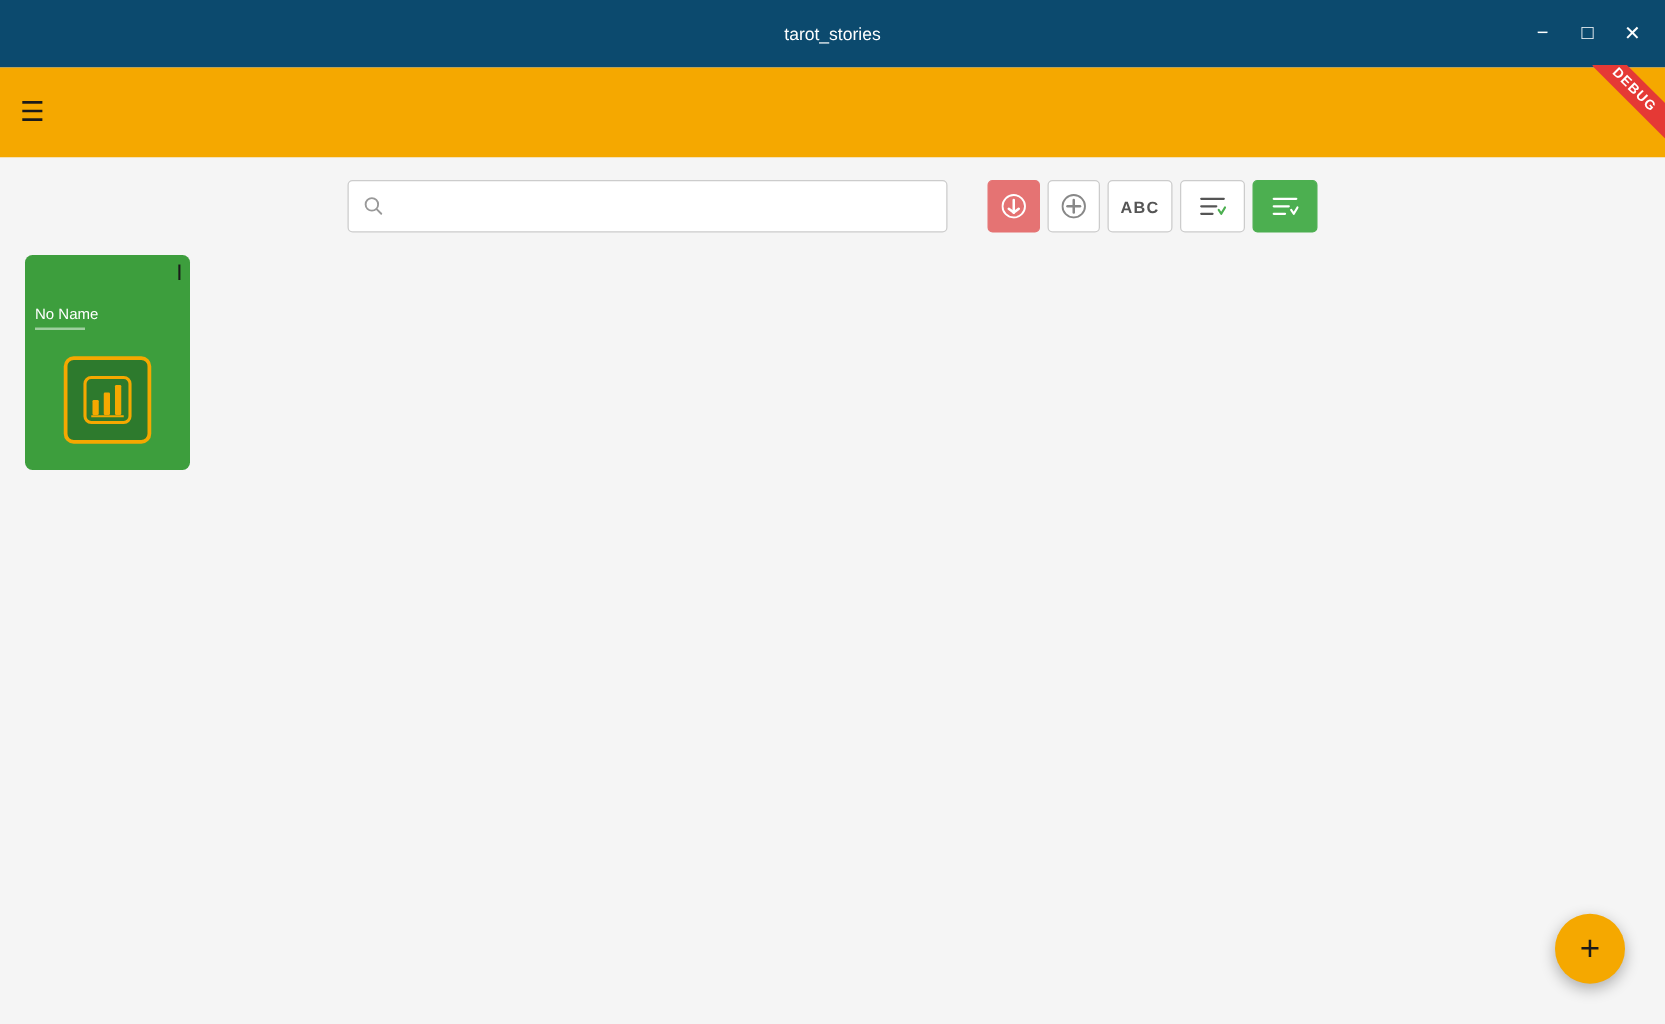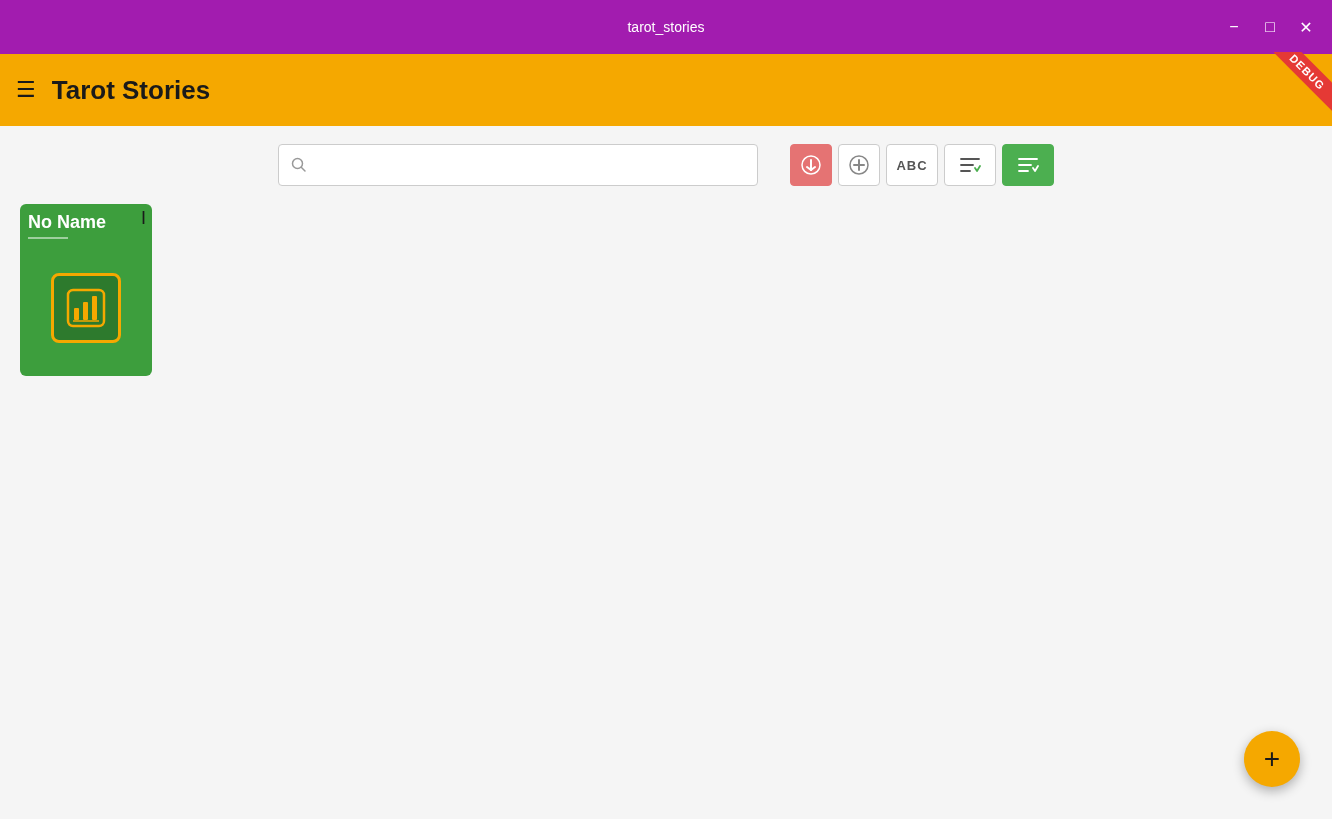--- a/index.html
+++ b/index.html
@@ -9,21 +9,21 @@
       height: 819px;
       background: #f0f0f0;
       font-family: 'Segoe UI', Arial, sans-serif;
       overflow: hidden;
     }
 
     
     .titlebar {
       width: 100%;
       height: 54px;
-      background: #a21caf;
+      background: #0c4a6e;
       display: flex;
       align-items: center;
       justify-content: center;
       position: relative;
     }
 
     .titlebar-title {
       color: #ffffff;
       font-size: 14px;
       font-weight: 400;
@@ -218,24 +218,25 @@
       cursor: pointer;
       position: relative;
       display: flex;
       flex-direction: column;
       align-items: flex-start;
       padding: 8px;
       overflow: hidden;
     }
 
     .story-card-name {
-      font-size: 18px;
+      font-size: 12px;
       color: #ffffff;
-      font-weight: 700;
+      font-weight: 400;
       margin-bottom: 4px;
+      margin-top: 32px;
     }
 
     .story-card-divider {
       width: 40px;
       height: 2px;
       background: rgba(255,255,255,0.5);
       margin-bottom: 8px;
     }
 
     .story-card-icon-area {
@@ -299,21 +300,20 @@
   <span class="titlebar-title">tarot_stories</span>
   <div class="titlebar-controls">
     <button class="titlebar-btn minimize">−</button>
     <button class="titlebar-btn maximize">□</button>
     <button class="titlebar-btn close">✕</button>
   </div>
 </div>
 
 <div class="app-header">
   <span class="menu-icon">☰</span>
-  <span class="app-title">Tarot Stories</span>
 
   <div class="debug-badge">
     <div class="debug-badge-inner">DEBUG</div>
   </div>
 </div>
 
 <div class="main-content">
 
   <div class="toolbar">
 

